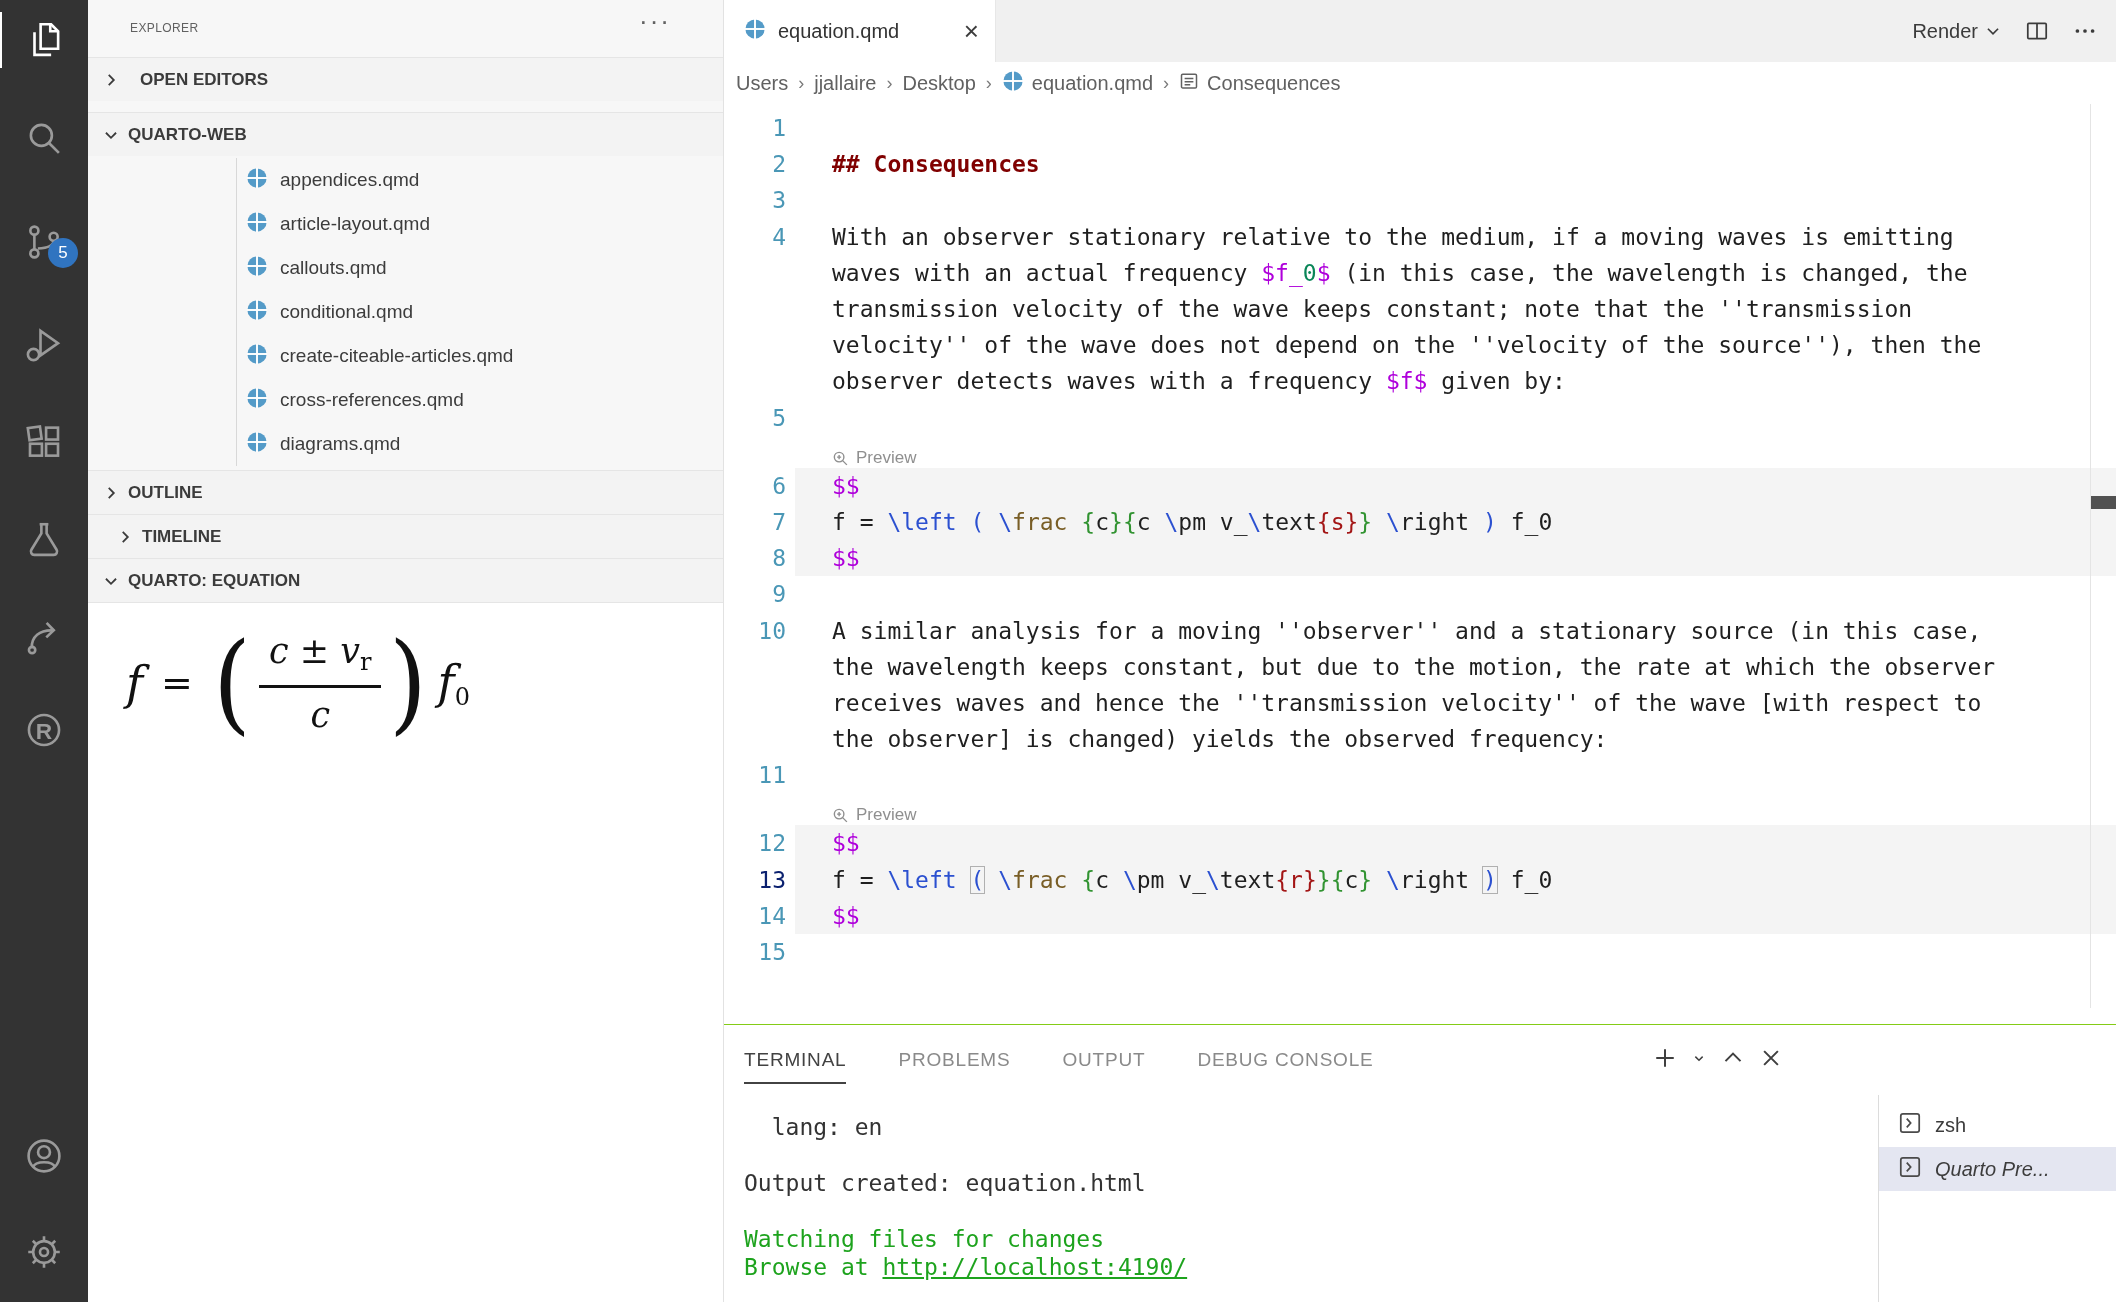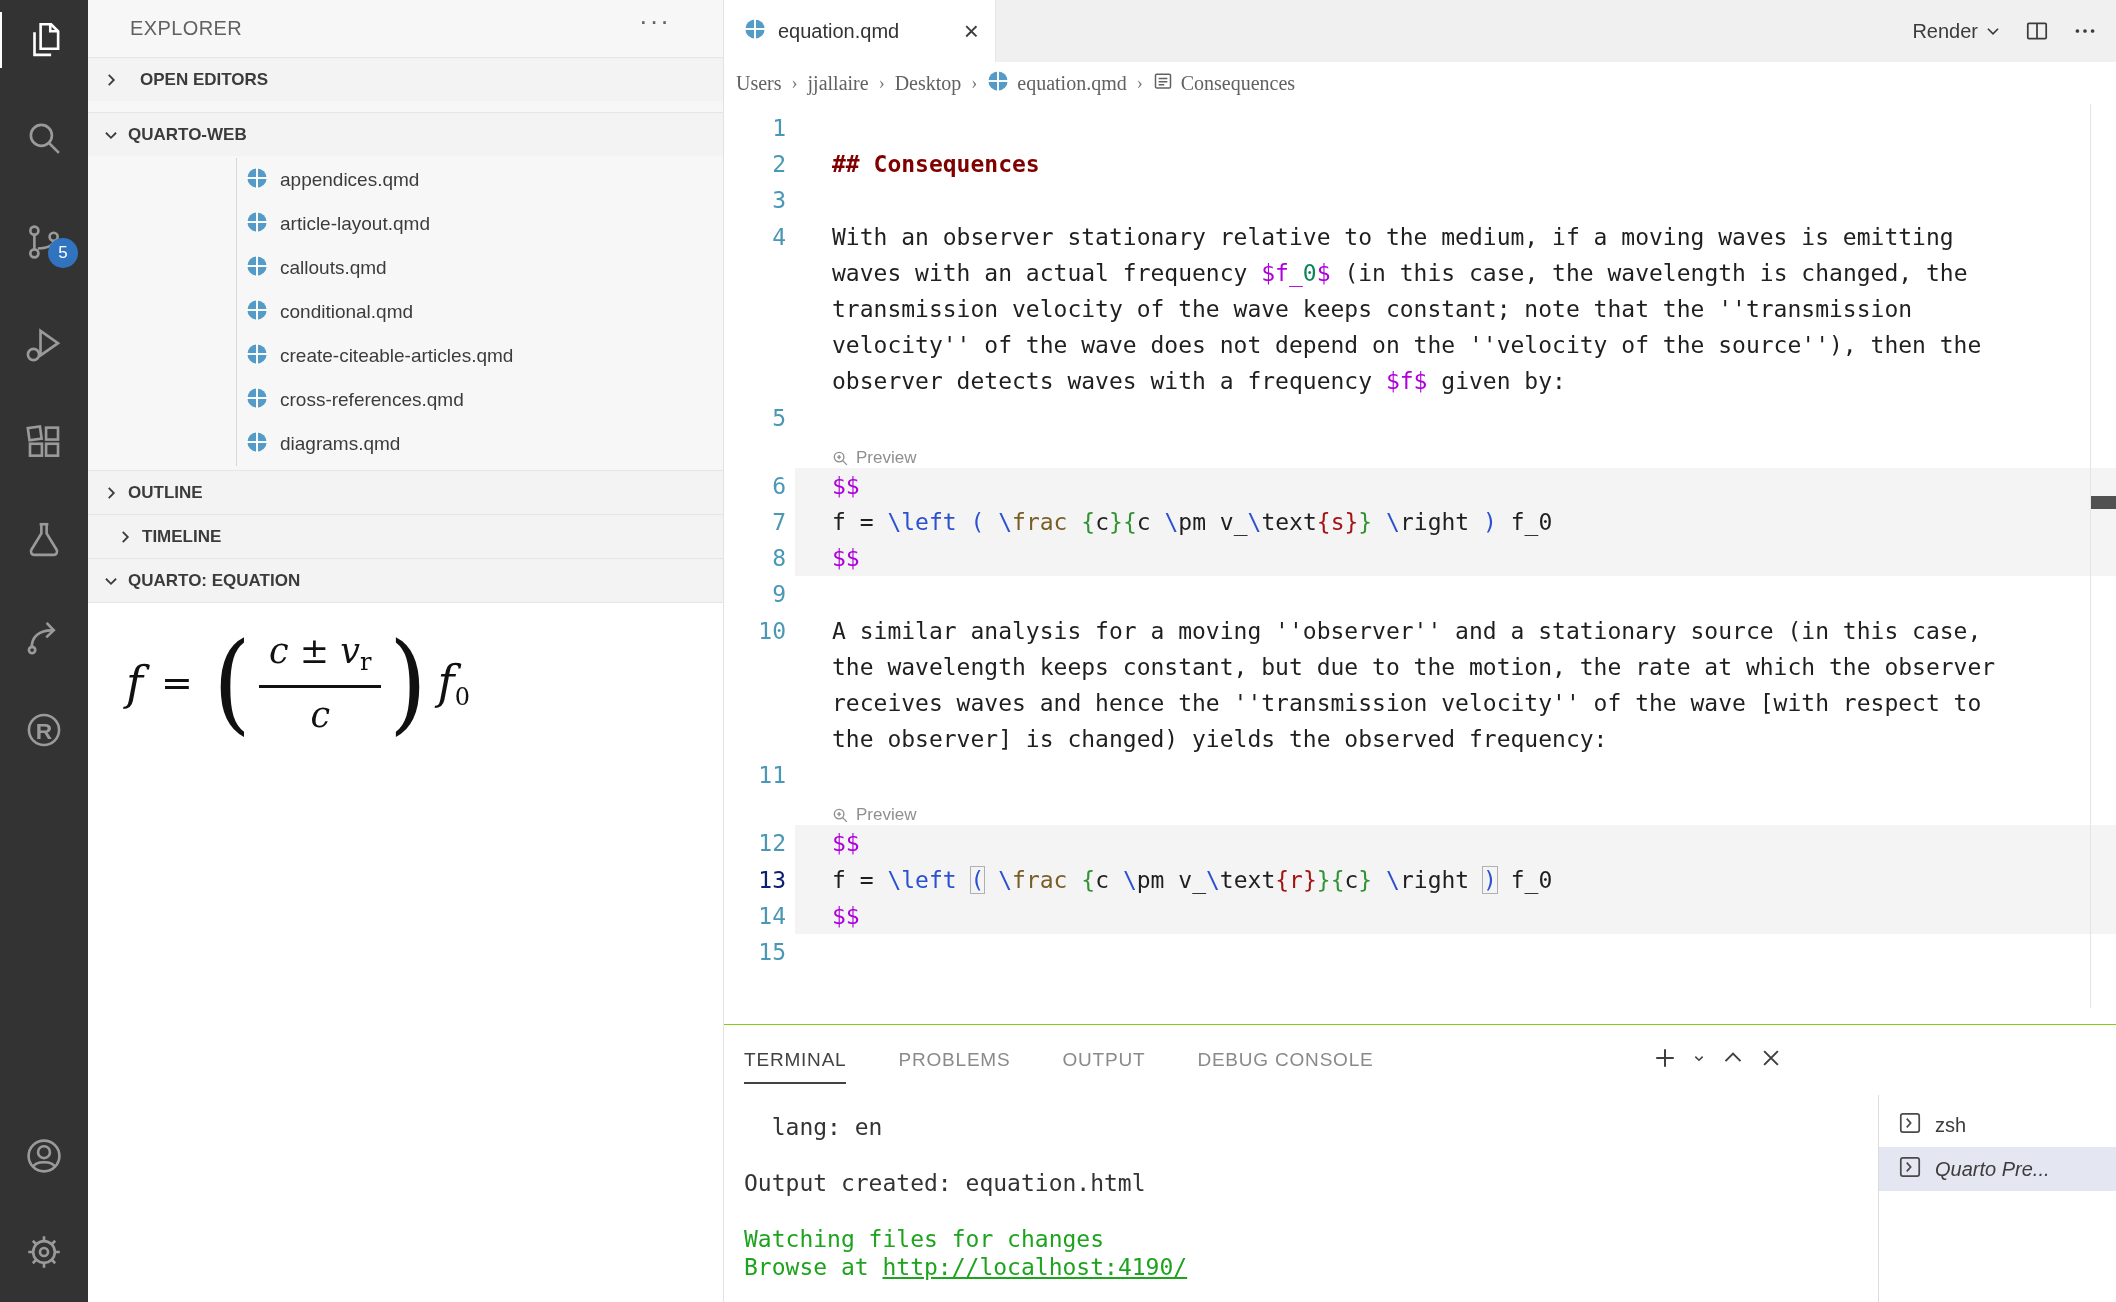--- a/index.html
+++ b/index.html
@@ -8,21 +8,21 @@
 
   
   .activitybar { position:absolute; left:0; top:0; width:88px; height:1302px; background:#333333; }
   .ab-item { position:absolute; left:0; width:88px; height:56px; display:flex; align-items:center; justify-content:center; color:#9a9a9a; cursor:pointer; }
   .ab-item.active { color:#ffffff; border-left:2px solid #ffffff; }
   .ab-item svg { width:42px; height:42px; }
   .ab-badge { position:absolute; right:10px; bottom:2px; width:30px; height:30px; border-radius:50%; background:#3074c0; color:#fff; font-size:17px; display:flex; align-items:center; justify-content:center; font-family:"Liberation Sans",sans-serif; }
 
   
   .sidebar { position:absolute; left:88px; top:0; width:636px; height:1302px; background:#f7f7f7; border-right:1px solid #e2e2e2; }
-  .sb-title { position:absolute; left:42px; top:0; height:56px; display:flex; align-items:center; font-size:20px; color:#616161; letter-spacing:0.4px; }
+  .sb-title { position:absolute; left:42px; top:0; height:56px; display:flex; align-items:center; font-size:12px; color:#616161; letter-spacing:0.4px; }
   .sb-more { position:absolute; right:52px; top:6px; font-size:26px; color:#616161; letter-spacing:2px; cursor:pointer; }
   .sb-section { position:absolute; left:0; width:100%; height:44px; display:flex; align-items:center; gap:8px; padding-left:14px; background:#f3f3f3; border-top:1px solid #e5e5e5; font-weight:bold; font-size:17px; color:#3b3b3b; cursor:pointer; }
   .sb-section svg { width:18px; height:18px; stroke:#3b3b3b; }
   .chev { transform:rotate(0deg); }
   .chev.open { transform:rotate(90deg); }
   #file-list { position:absolute; left:0; top:158px; width:100%; }
   .file-row { height:44px; display:flex; align-items:center; gap:12px; padding-left:158px; font-size:19px; color:#3c3c3c; cursor:pointer; position:relative; }
   .indent-guide { position:absolute; left:148px; top:158px; width:1px; height:308px; background:#d8d8d8; }
   .webview { position:absolute; left:0; top:602px; width:100%; height:700px; background:#ffffff; border-top:1px solid #e5e5e5; }
   .equation { display:flex; align-items:center; padding:28px 0 0 38px; color:#111; }
@@ -37,21 +37,21 @@
 
   
   .editorgroup { position:absolute; left:724px; top:0; width:1392px; height:1302px; background:#fff; }
   .tabbar { position:absolute; left:0; top:0; width:1392px; height:62px; background:#f0f0f0; }
   .tab { position:absolute; left:0; top:0; width:272px; height:62px; background:#ffffff; display:flex; align-items:center; gap:12px; padding:0 16px 0 20px; border-right:1px solid #e7e7e7; cursor:pointer; }
   .tab-label { font-size:20px; color:#333; }
   .tab-close { margin-left:auto; font-size:26px; color:#3c3c3c; line-height:1; cursor:pointer; }
   .editor-actions { position:absolute; right:18px; top:0; height:62px; display:flex; align-items:center; gap:22px; color:#3b3b3b; }
   .render-btn { display:flex; align-items:center; gap:6px; font-size:20px; cursor:pointer; }
   .act-icon { width:26px; height:26px; cursor:pointer; }
-  .breadcrumbs { position:absolute; left:12px; top:62px; height:42px; display:flex; align-items:center; gap:10px; font-size:20px; color:#616161;font-family:Liberation Serif, serif; }
+  .breadcrumbs { position:absolute; left:12px; top:62px; height:42px; display:flex; align-items:center; gap:10px; font-size:20px; color:#616161; }
   .bc-item { display:flex; align-items:center; gap:8px; cursor:pointer; }
   .bc-sep { color:#7a7a7a; font-size:18px; }
 
   
   .editor { position:absolute; left:0; top:104px; width:1392px; height:904px; padding-top:6px; background:#fff; }
   .row { position:relative; height:36.2px; display:flex; align-items:center; }
   .row.bg::before { content:""; position:absolute; left:71px; right:0; top:0; bottom:0; background:#f4f4f4; z-index:0; }
   .row-lens { height:32px; display:flex; align-items:flex-end; padding-left:108px; gap:7px; color:#8f8f8f; font-size:17px; }
   .row-lens svg { width:17px; height:17px; margin-bottom:1px; }
   .ln { width:76px; padding-right:14px; text-align:right; font-family:"DejaVu Sans Mono", monospace; font-size:23px; color:#4a97b6; z-index:1; }

